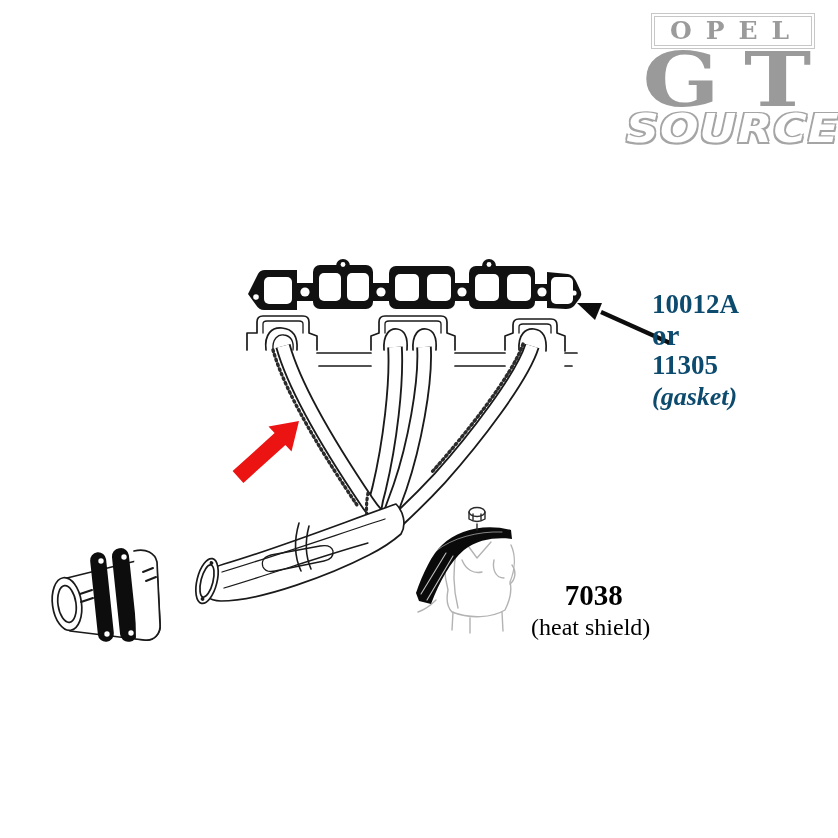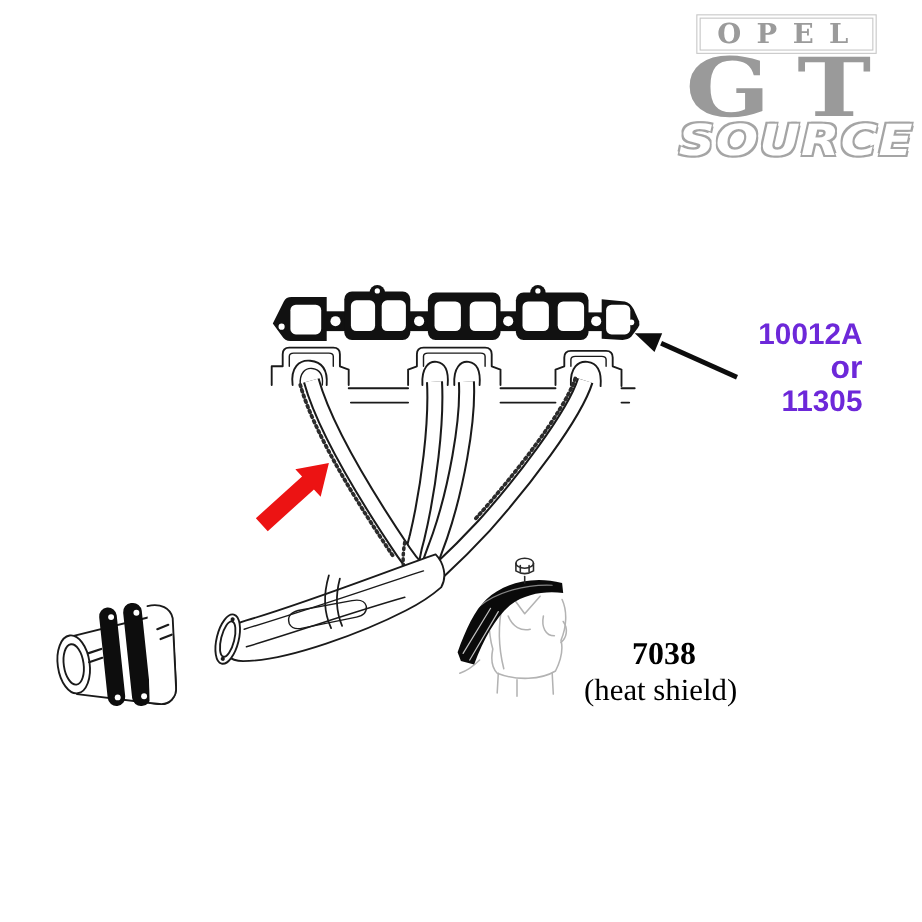--- a/index.html
+++ b/index.html
@@ -1,44 +1,44 @@
 <!DOCTYPE html>
 <html><head>
 <meta charset="utf-8">
 <style>
   html,body{margin:0;padding:0;background:#fff;}
   .stage{position:relative;width:838px;height:838px;background:#ffffff;overflow:hidden;
          font-family:"Liberation Sans",sans-serif;}
   .diagram-svg{position:absolute;left:0;top:0;}
 
   
-  .brand{position:absolute;left:633px;top:13px;width:200px;text-align:left;color:#9b9b9b;}
+  .brand{position:absolute;left:633px;top:13px;width:200px;text-align:center;color:#9b9b9b;}
   .opel-box-outer{display:inline-block;border:1px solid #c7c7c7;padding:2px;background:#fff;}
   .opel-box-inner{display:inline-block;border:1px solid #c7c7c7;padding:0 8px;}
   .opel-word{font-family:"DejaVu Serif",serif;font-weight:bold;font-size:25px;line-height:28px;
              letter-spacing:14px;text-indent:7px;color:#9b9b9b;white-space:nowrap;}
   .gt-word{font-family:"DejaVu Serif",serif;font-weight:bold;font-size:74px;line-height:58px;
            letter-spacing:20px;text-indent:10px;color:#9a9a9a;transform:scaleX(1.22);
            transform-origin:50% 50%;margin-top:2px;white-space:nowrap;}
   .source-word{font-family:"DejaVu Sans",sans-serif;font-style:italic;font-weight:bold;
            font-size:39px;line-height:38px;letter-spacing:1px;color:#ffffff;
            text-shadow:-1.5px -1.5px 0 #a5a5a5,1.5px -1.5px 0 #a5a5a5,
                        -1.5px 1.5px 0 #a5a5a5,1.5px 1.5px 0 #a5a5a5;
            transform:scaleX(1.16);transform-origin:50% 50%;margin-top:1px;white-space:nowrap;}
 
   
-  .callout-gasket{position:absolute;left:652px;top:289px;width:132px;text-align:right;
-          font-family:Liberation Sans, sans-serif;font-weight:bold;color:#6d28d9;}
+  .callout-gasket{position:absolute;left:652px;top:289px;width:132px;text-align:left;
+          font-family:Liberation Serif, serif;font-weight:bold;color:#0c4a6e;}
   .callout-gasket .pn{font-size:27px;line-height:31px;}
   .callout-gasket .or{font-size:29px;line-height:30px;}
   .callout-gasket .lbl{font-size:26px;line-height:31px;font-style:italic;}
   .callout-heat-shield{position:absolute;left:531px;top:579px;text-align:center;
           font-family:"Liberation Serif",serif;color:#000;}
   .callout-heat-shield .hs-pn{font-weight:bold;font-size:29px;line-height:32px;margin-left:6px;}
-  .callout-heat-shield .hs-lbl{font-size:28px;line-height:33px;}
+  .callout-heat-shield .hs-lbl{font-size:24px;line-height:33px;}
 </style>
 </head>
 <body>
 
 <div class="stage">
 
   <svg class="diagram-svg" width="838" height="838" viewBox="0 0 838 838">
 
     <g stroke="#1a1a1a" stroke-width="1.7" fill="none" stroke-linejoin="round" stroke-linecap="round">
 
@@ -182,20 +182,21 @@
       </div>
     </div>
     <div class="gt-word">GT</div>
     <div class="source-word">SOURCE</div>
   </div>
 
   <div class="callout-gasket">
     <div class="pn">10012A</div>
     <div class="or">or</div>
     <div class="pn">11305</div>
+    <div class="lbl">(gasket)</div>
   </div>
 
   <div class="callout-heat-shield">
     <div class="hs-pn">7038</div>
     <div class="hs-lbl">(heat shield)</div>
   </div>
 
 </div>
 
 </body></html>

